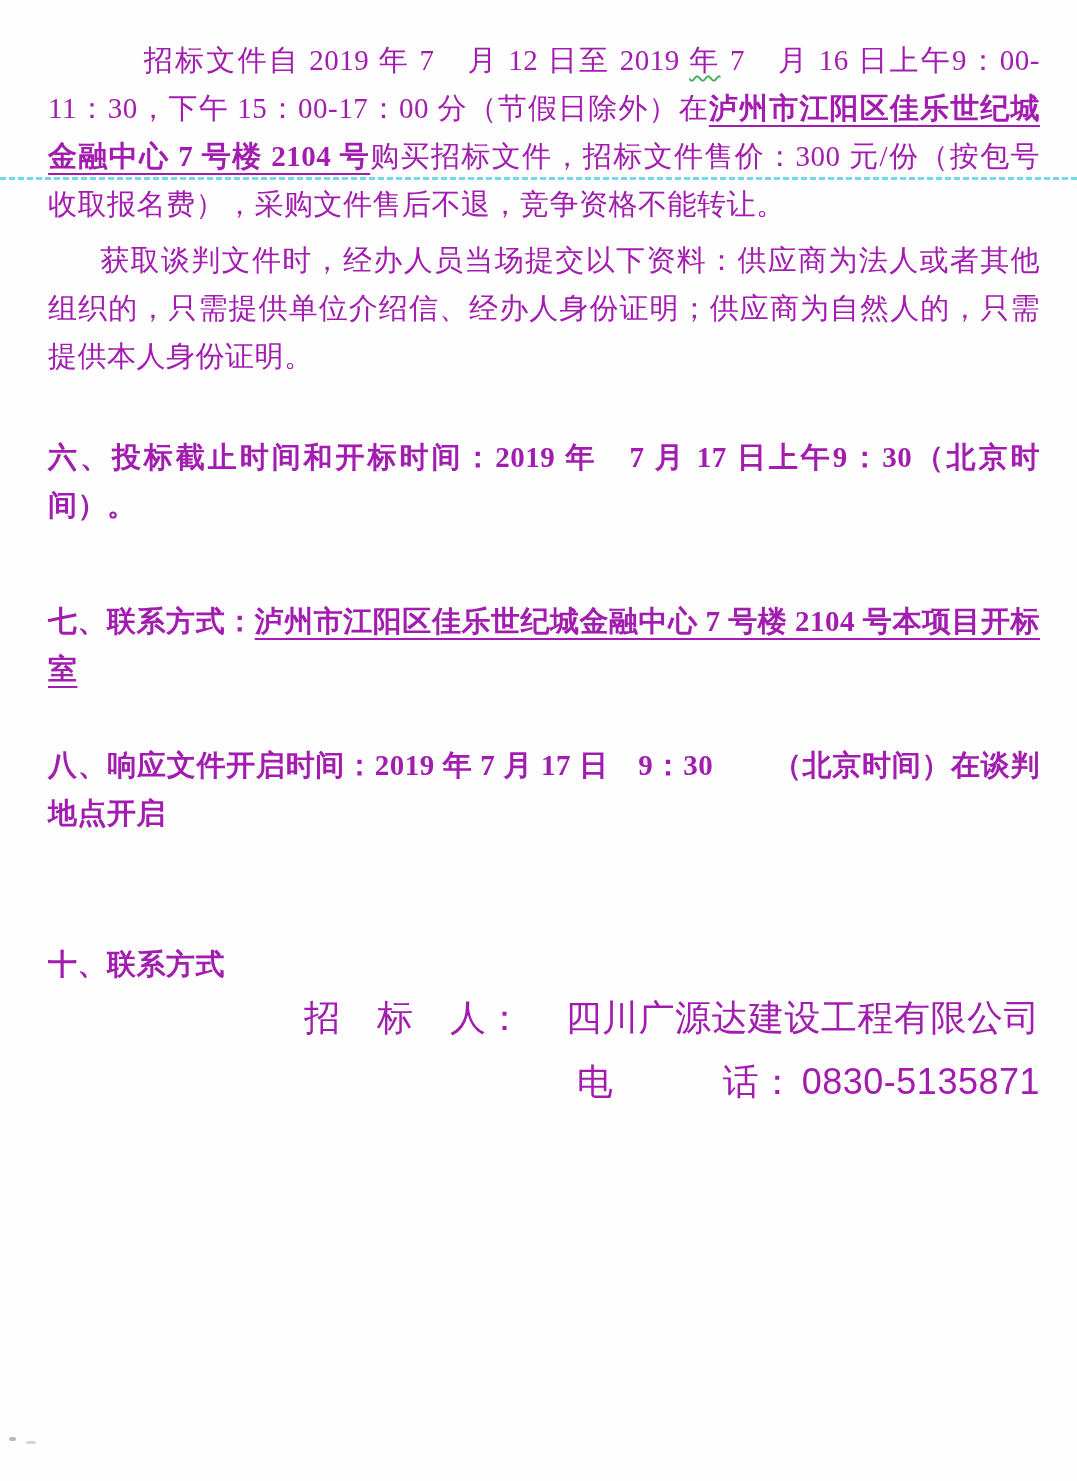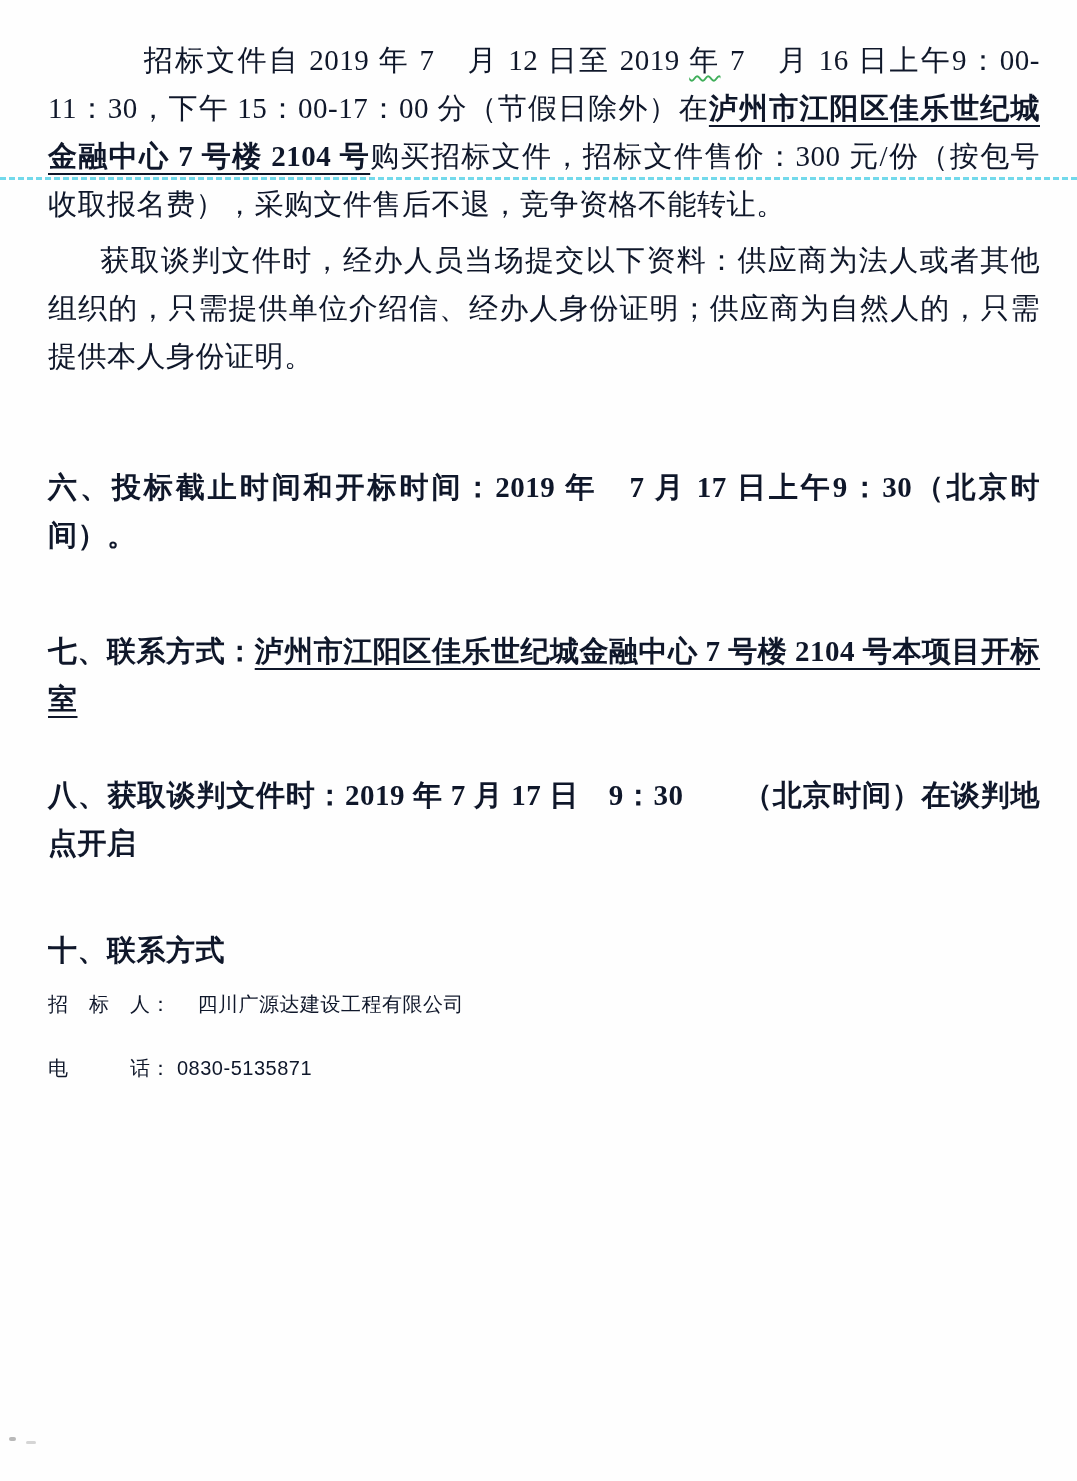--- a/index.html
+++ b/index.html
@@ -1,21 +1,21 @@
 <!DOCTYPE html>
 <html><head>
 <meta charset="utf-8">
 <style>
   html,body { margin:0; padding:0; background:#e9e9e9; }
   .page {
     position:relative;
     width:1077px; height:1481px;
     margin:0 auto;
     background:#fefefe;
-    color:#0f172a;
+    color:#a21caf;
     font-family:"Liberation Serif","DejaVu Serif",serif;
     overflow:hidden;
   }
   .content {
     position:absolute;
     left:48px; top:36px;
     width:992px;
   }
   .block {
     font-size:29px;
@@ -47,43 +47,44 @@
   }
   
   .speck1, .speck2 {
     position:absolute; background:#b9b9b9; border-radius:2px;
   }
   .speck1 { left:9px; top:1437px; width:7px; height:4px; }
   .speck2 { left:26px; top:1441px; width:10px; height:3px; opacity:.6; }
 
   .contact { margin-top:6px; }
   .contact-row {
-    font-size:20px;
+    font-size:36px;
     line-height:48px;
     margin-bottom:16px;
     white-space:pre;
     letter-spacing:0.5px;
+    text-align:right;
   }
   .contact-label { white-space:pre; }
   .contact-value { margin-left:6px; white-space:pre; }
   .contact-value.sans { font-family:"Liberation Sans","DejaVu Sans",sans-serif; }
 </style>
 </head>
 <body>
 
 <div class="page">
   <div class="scan-line"></div>
   <div class="speck1"></div>
   <div class="speck2"></div>
   <div class="content">
 
     <div class="block" style="text-indent: 3.3em;"><span>招标文件自 2019 年 7　月 12 日至 2019 </span><span class="grammar">年</span><span> 7　月 16 日上午9：00-11：30，下午 15：00-17：00 分（节假日除外）在</span><span class="bold underline">泸州市江阳区佳乐世纪城金融中心 7 号楼 2104 号</span><span>购买招标文件，招标文件售价：300 元/份（按包号收取报名费），采购文件售后不退，竞争资格不能转让。</span></div>
       <div class="block" style="margin-top: 8px; text-indent: 1.8em;"><span>获取谈判文件时，经办人员当场提交以下资料：供应商为法人或者其他组织的，只需提供单位介绍信、经办人身份证明；供应商为自然人的，只需提供本人身份证明。</span></div>
-      <div class="block heading" style="margin-top: 83px;"><span class="bold">六、投标截止时间和开标时间：2019 年　7 月 17 日上午9：30（北京时间）。</span></div>
+      <div class="block heading" style="margin-top: 53px;"><span class="bold">六、投标截止时间和开标时间：2019 年　7 月 17 日上午9：30（北京时间）。</span></div>
       <div class="block heading" style="margin-top: 68px;"><span class="bold">七、联系方式：</span><span class="bold underline">泸州市江阳区佳乐世纪城金融中心 7 号楼 2104 号本项目开标室</span></div>
-      <div class="block heading" style="margin-top: 48px;"><span class="bold">八、获取谈判文件时：</span><span class="bold">2019 年 7 月 17 日　9：30　　（北京时间）在谈判地点开启</span></div>
-      <div class="block heading" style="margin-top: 59px;"><span class="bold">十、联系方式</span></div>
+      <div class="block heading" style="margin-top: 48px;"><span class="bold">八、响应文件开启时间：</span><span class="bold">2019 年 7 月 17 日　9：30　　（北京时间）在谈判地点开启</span></div>
+      <div class="block heading" style="margin-top: 103px;"><span class="bold">十、联系方式</span></div>
       <div class="contact">
         <div class="contact-row"><span class="contact-label">招　标　人：</span><span class="contact-value">　四川广源达建设工程有限公司</span></div>
         <div class="contact-row"><span class="contact-label">电　　　话：</span><span class="contact-value sans">0830-5135871</span></div>
       </div>
   </div>
 </div>
 
 </body></html>

